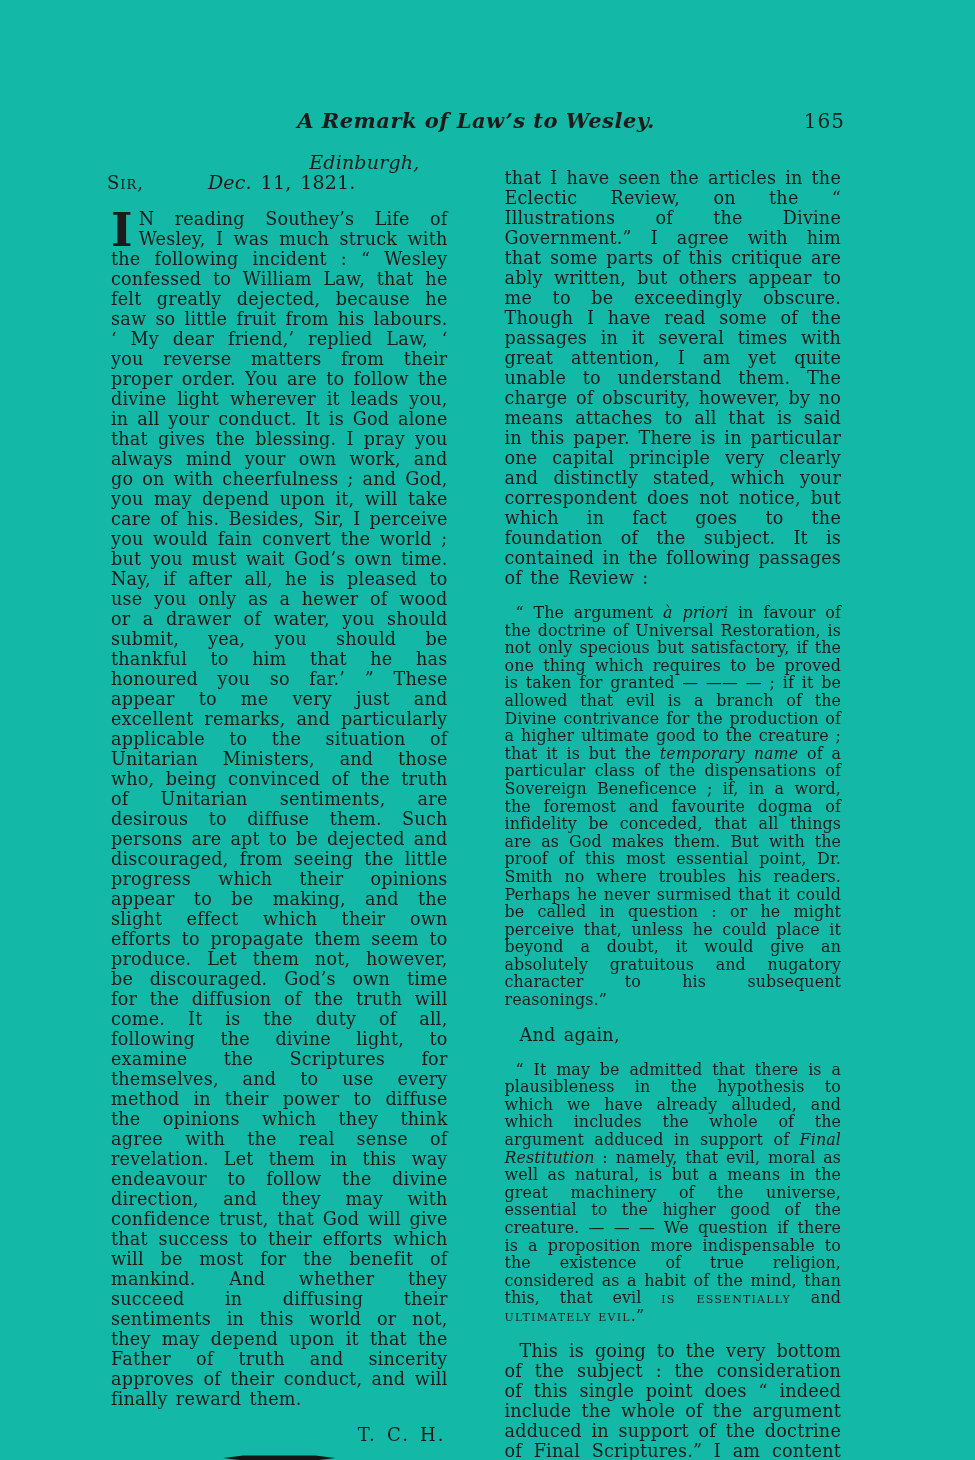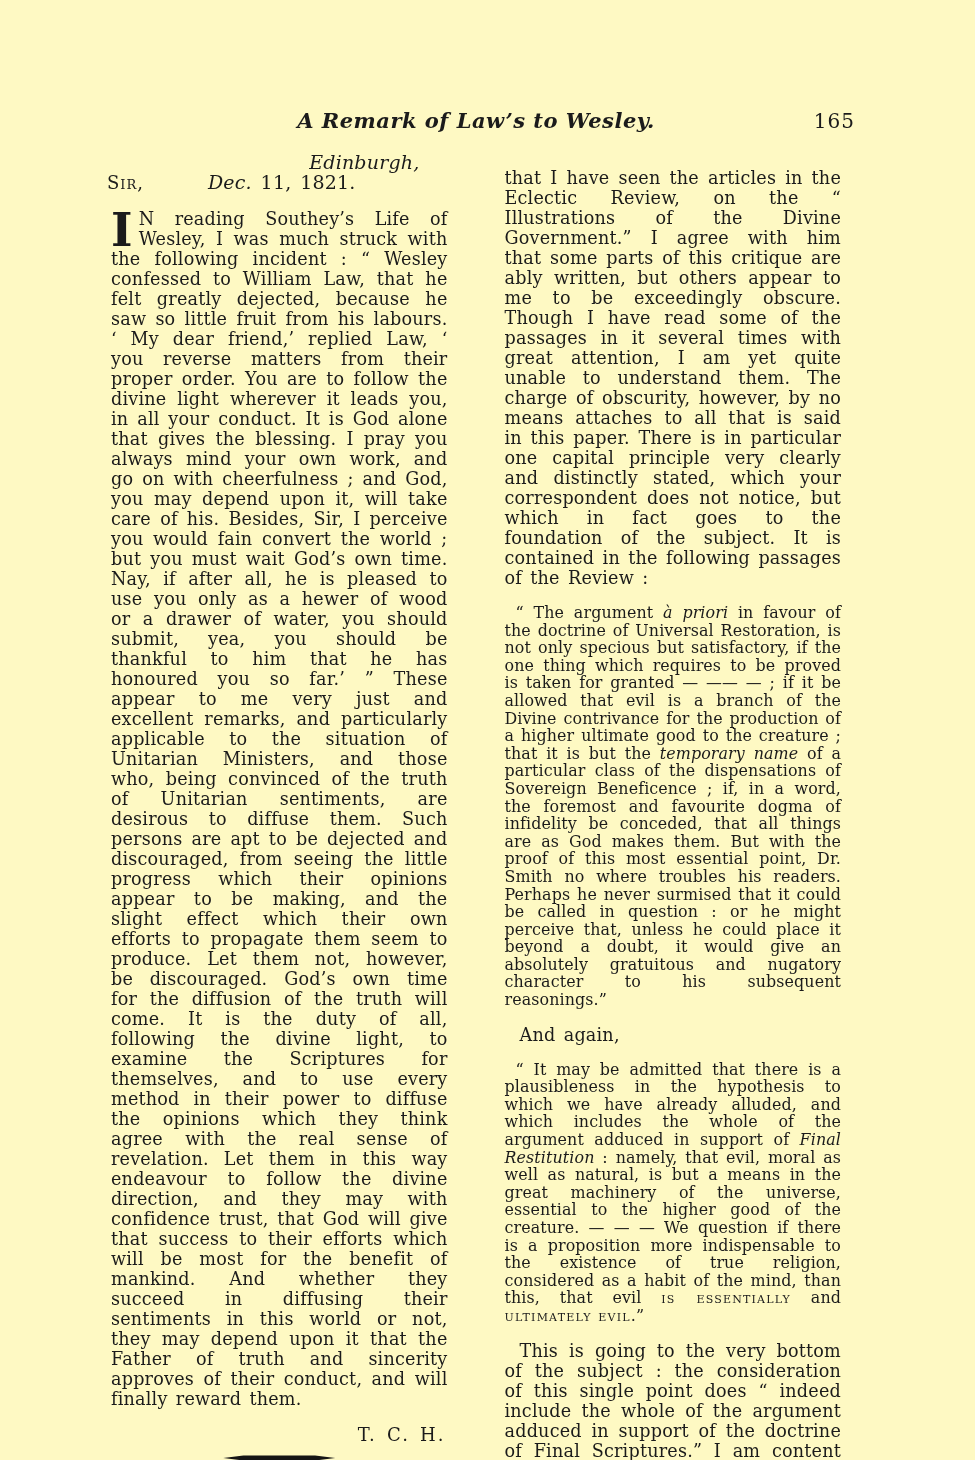--- a/index.html
+++ b/index.html
@@ -5,21 +5,21 @@
   html, body {
     margin: 0;
     padding: 0;
     background: #e8e8e8;
   }
   .page {
     position: relative;
     width: 975px;
     height: 1460px;
     margin: 0 auto;
-    background: #fef9c3;
+    background: #14b8a6;
     color: #1b1b1b;
     font-family: "DejaVu Serif", "Liberation Serif", serif;
     overflow: hidden;
     box-sizing: border-box;
     padding: 108px 118px 0 95px;
   }
   
   .running-head {
     position: relative;
     height: 30px;
@@ -29,21 +29,21 @@
     position: absolute;
     left: 0; right: 0;
     text-align: center;
     font-style: italic;
     font-weight: 700;
     font-size: 21px;
     letter-spacing: 0.5px;
   }
   .page-number {
     position: absolute;
-    right: 2px;
+    right: 12px;
     top: 1px;
     font-size: 20px;
     letter-spacing: 1px;
   }
   
   .columns {
     display: flex;
     gap: 25px;
   }
   .col {

